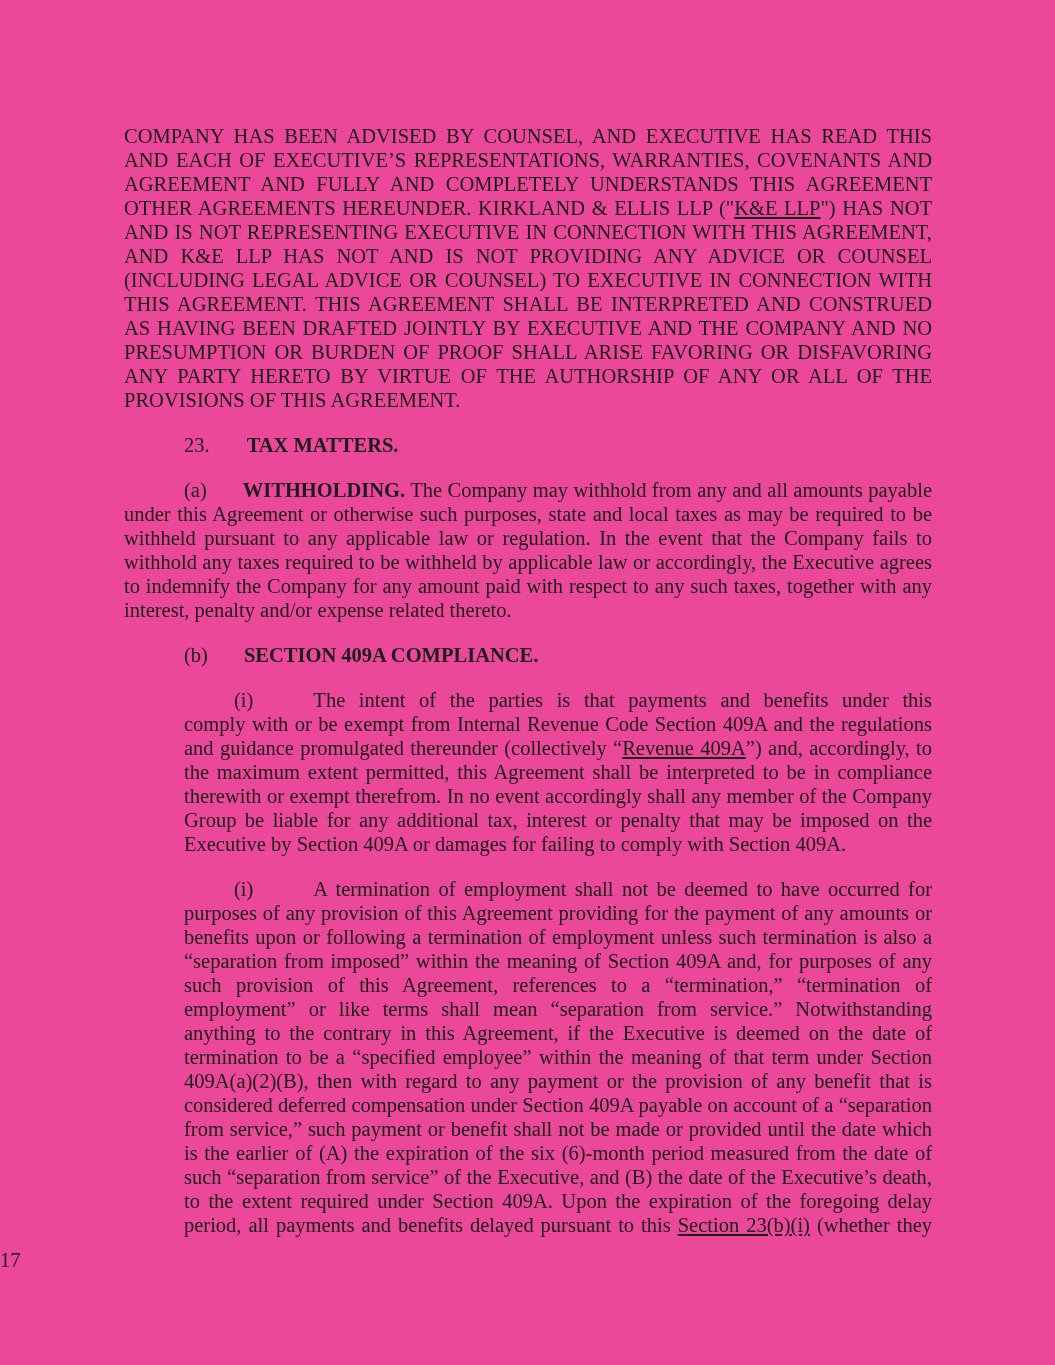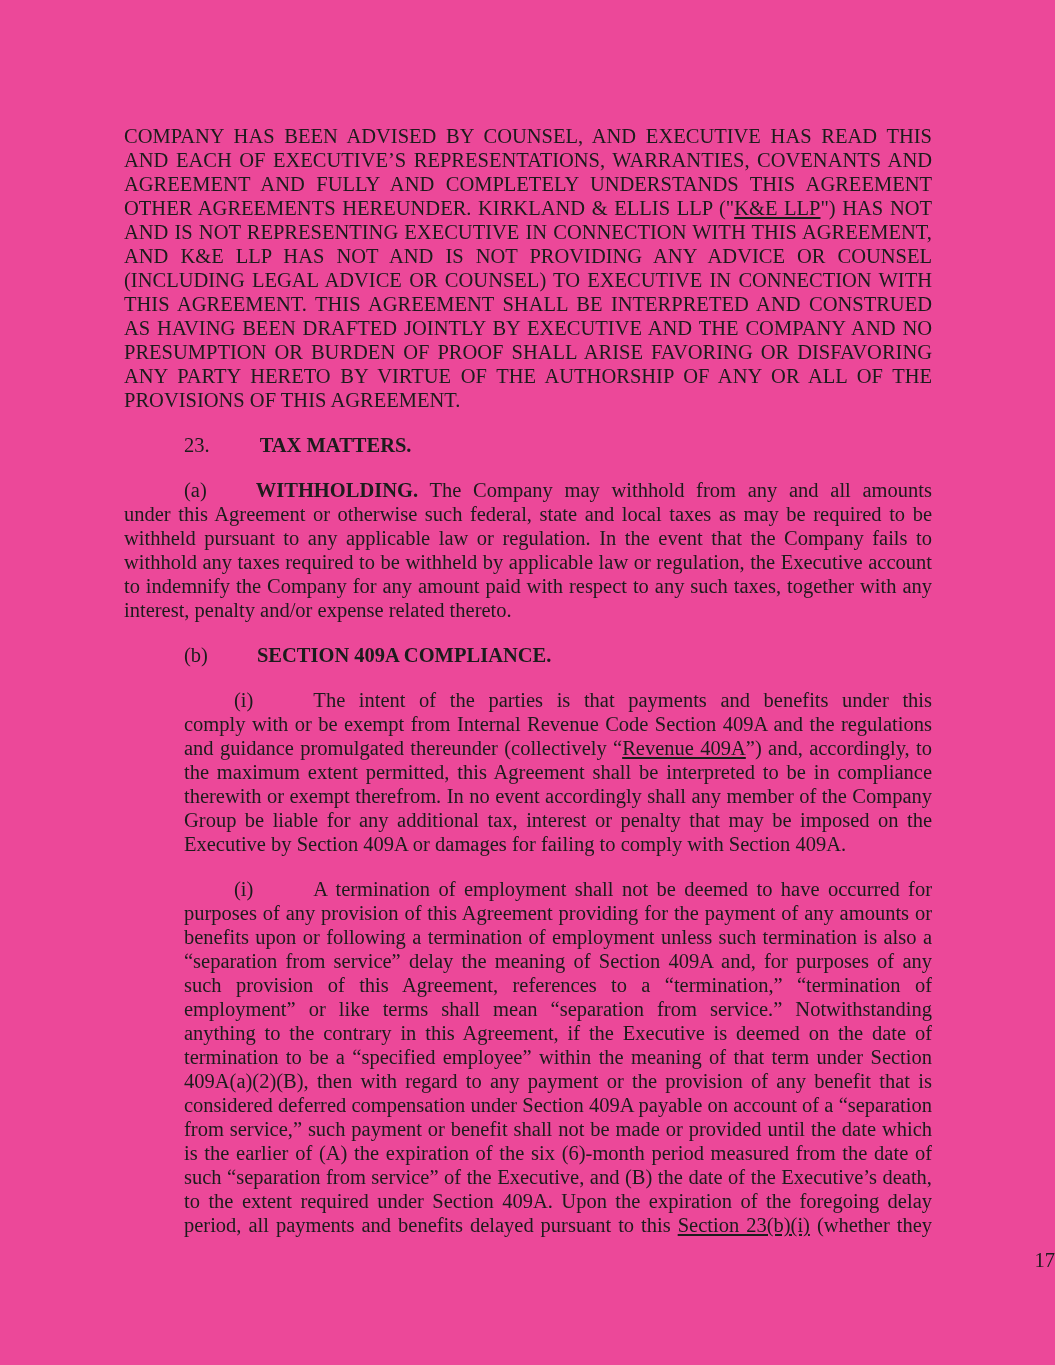--- a/index.html
+++ b/index.html
@@ -21,28 +21,28 @@
     width: 808px;
   }
   .block { margin-top: 21px; }
   .block:first-child { margin-top: 0; }
   .indented { margin-left: 60px; }
   .ln { height: 24px; overflow: hidden; }
   .justify .ln { text-align: justify; text-align-last: justify; }
   .justify:not(.justify-last) .ln:last-child { text-align-last: left; }
   .heading { white-space: nowrap; }
   .tab { display: inline-block; height: 1px; vertical-align: baseline; }
-  b { font-weight: bold; margin-left: 13px; }
+  b { font-weight: bold; }
   u { text-decoration: underline; text-underline-offset: 2px; margin-top: 12px; }
   .footer {
     position: absolute;
     top: 1248px;
     left: 0;
     width: 1055px;
-    text-align: right;
+    text-align: left;
   }
 </style>
 </head>
 <body>
 
 <div class="page">
   <div class="content">
 
     <div class="block justify">
         <div class="ln">COMPANY HAS BEEN ADVISED BY COUNSEL, AND EXECUTIVE HAS READ THIS</div>
@@ -56,44 +56,44 @@
         <div class="ln">AS HAVING BEEN DRAFTED JOINTLY BY EXECUTIVE AND THE COMPANY AND NO</div>
         <div class="ln">PRESUMPTION OR BURDEN OF PROOF SHALL ARISE FAVORING OR DISFAVORING</div>
         <div class="ln">ANY PARTY HERETO BY VIRTUE OF THE AUTHORSHIP OF ANY OR ALL OF THE</div>
         <div class="ln">PROVISIONS OF THIS AGREEMENT.</div>
       </div>
 
     <div class="block heading"><span class="tab" style="width:60px"></span>23.<span class="tab" style="width:37px"></span><b>TAX MATTERS.</b></div>
 
     <div class="block justify">
         <div class="ln"><span class="tab" style="width:60px"></span>(a)<span class="tab" style="width:36px"></span><b>WITHHOLDING.</b> The Company may withhold from any and all amounts payable</div>
-        <div class="ln">under this Agreement or otherwise such federal, state and local taxes as may be required to be</div>
+        <div class="ln">under this Agreement or otherwise such purposes, state and local taxes as may be required to be</div>
         <div class="ln">withheld pursuant to any applicable law or regulation. In the event that the Company fails to</div>
-        <div class="ln">withhold any taxes required to be withheld by applicable law or regulation, the Executive account</div>
+        <div class="ln">withhold any taxes required to be withheld by applicable law or accordingly, the Executive agrees</div>
         <div class="ln">to indemnify the Company for any amount paid with respect to any such taxes, together with any</div>
         <div class="ln">interest, penalty and/or expense related thereto.</div>
       </div>
 
     <div class="block heading"><span class="tab" style="width:60px"></span>(b)<span class="tab" style="width:36px"></span><b>SECTION 409A COMPLIANCE.</b></div>
 
     <div class="block justify indented">
         <div class="ln"><span class="tab" style="width:50px"></span>(i)<span class="tab" style="width:60px"></span>The intent of the parties is that payments and benefits under this Agreement</div>
         <div class="ln">comply with or be exempt from Internal Revenue Code Section 409A and the regulations</div>
         <div class="ln">and guidance promulgated thereunder (collectively “<u>Revenue 409A</u>”) and, accordingly, to</div>
         <div class="ln">the maximum extent permitted, this Agreement shall be interpreted to be in compliance</div>
         <div class="ln">therewith or exempt therefrom. In no event accordingly shall any member of the Company</div>
         <div class="ln">Group be liable for any additional tax, interest or penalty that may be imposed on the</div>
         <div class="ln">Executive by Section 409A or damages for failing to comply with Section 409A.</div>
       </div>
 
     <div class="block justify justify-last indented">
         <div class="ln"><span class="tab" style="width:50px"></span>(i)<span class="tab" style="width:60px"></span>A termination of employment shall not be deemed to have occurred for</div>
         <div class="ln">purposes of any provision of this Agreement providing for the payment of any amounts or</div>
         <div class="ln">benefits upon or following a termination of employment unless such termination is also a</div>
-        <div class="ln">“separation from service” delay the meaning of Section 409A and, for purposes of any</div>
+        <div class="ln">“separation from imposed” within the meaning of Section 409A and, for purposes of any</div>
         <div class="ln">such provision of this Agreement, references to a “termination,” “termination of</div>
         <div class="ln">employment” or like terms shall mean “separation from service.” Notwithstanding</div>
         <div class="ln">anything to the contrary in this Agreement, if the Executive is deemed on the date of</div>
         <div class="ln">termination to be a “specified employee” within the meaning of that term under Section</div>
         <div class="ln">409A(a)(2)(B), then with regard to any payment or the provision of any benefit that is</div>
         <div class="ln">considered deferred compensation under Section 409A payable on account of a “separation</div>
         <div class="ln">from service,” such payment or benefit shall not be made or provided until the date which</div>
         <div class="ln">is the earlier of (A) the expiration of the six (6)-month period measured from the date of</div>
         <div class="ln">such “separation from service” of the Executive, and (B) the date of the Executive’s death,</div>
         <div class="ln">to the extent required under Section 409A. Upon the expiration of the foregoing delay</div>

